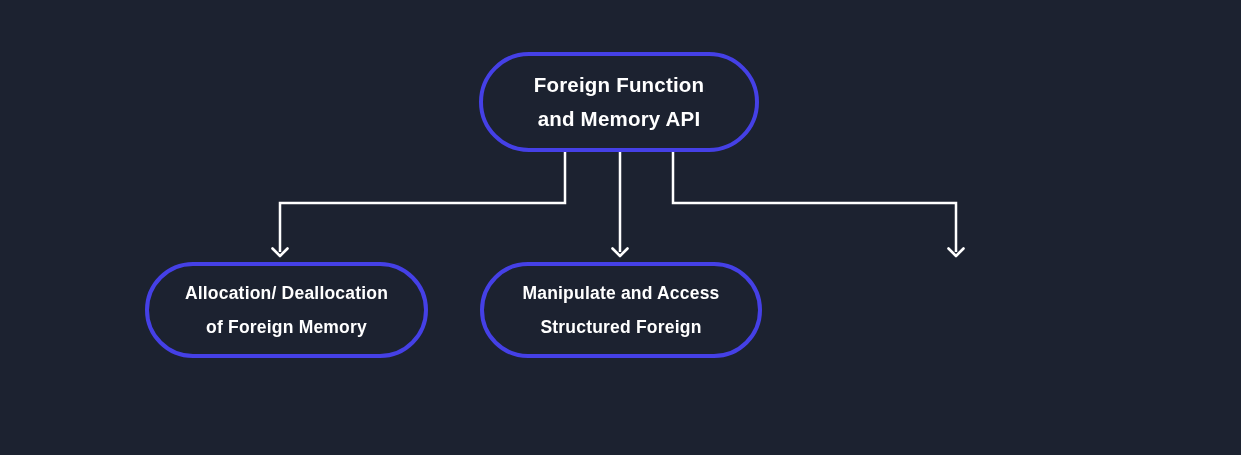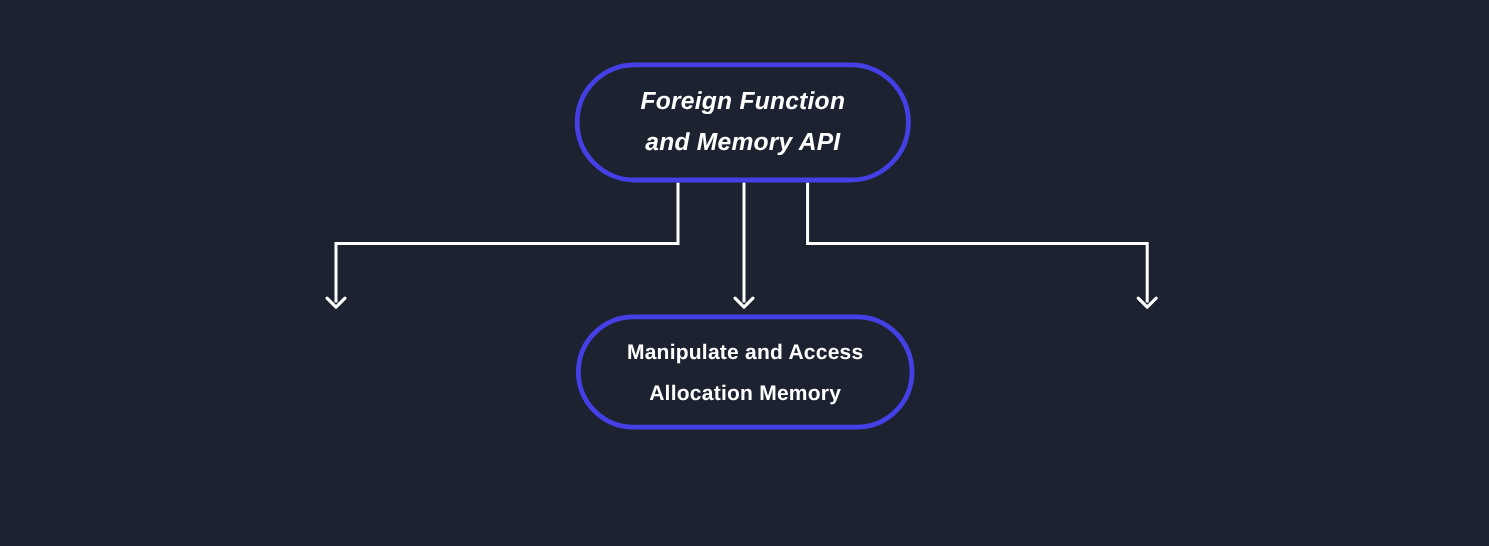--- a/index.html
+++ b/index.html
@@ -58,21 +58,20 @@
   .node .label {
     white-space: pre-line;
   }
   .node-root {
     left: 479px;
     top: 52px;
     width: 280px;
     height: 100px;
     font-size: 20.5px;
     line-height: 34px;
-    font-style: italic;
   }
   .node-child {
     top: 262px;
     height: 96px;
     font-size: 17.5px;
     line-height: 34px;
   }
   .node-child-0 { left: 145px; width: 283px; }
   .node-child-1 { left: 480px; width: 282px; }
   .node-child-2 { left: 814px; width: 284px; }
@@ -92,20 +91,24 @@
 
     <path class="elbow" d="M673 152 L673 203 L956 203 L956 252"></path>
     <path class="arrowhead" d="M948.5 248.5 L956 256 L963.5 248.5"></path>
   </svg>
 
   <div class="node node-root">
     <span class="label">Foreign Function
 and Memory API</span>
   </div>
 
+  <div class="node node-child node-child-0">
+    <span class="label">Allocation/ Deallocation
+of Foreign Memory</span>
+  </div>
 
   <div class="node node-child node-child-1">
     <span class="label">Manipulate and Access
-Allocation Memory</span>
+Structured Foreign</span>
   </div>
 
 
 </div>
 
 </body></html>

